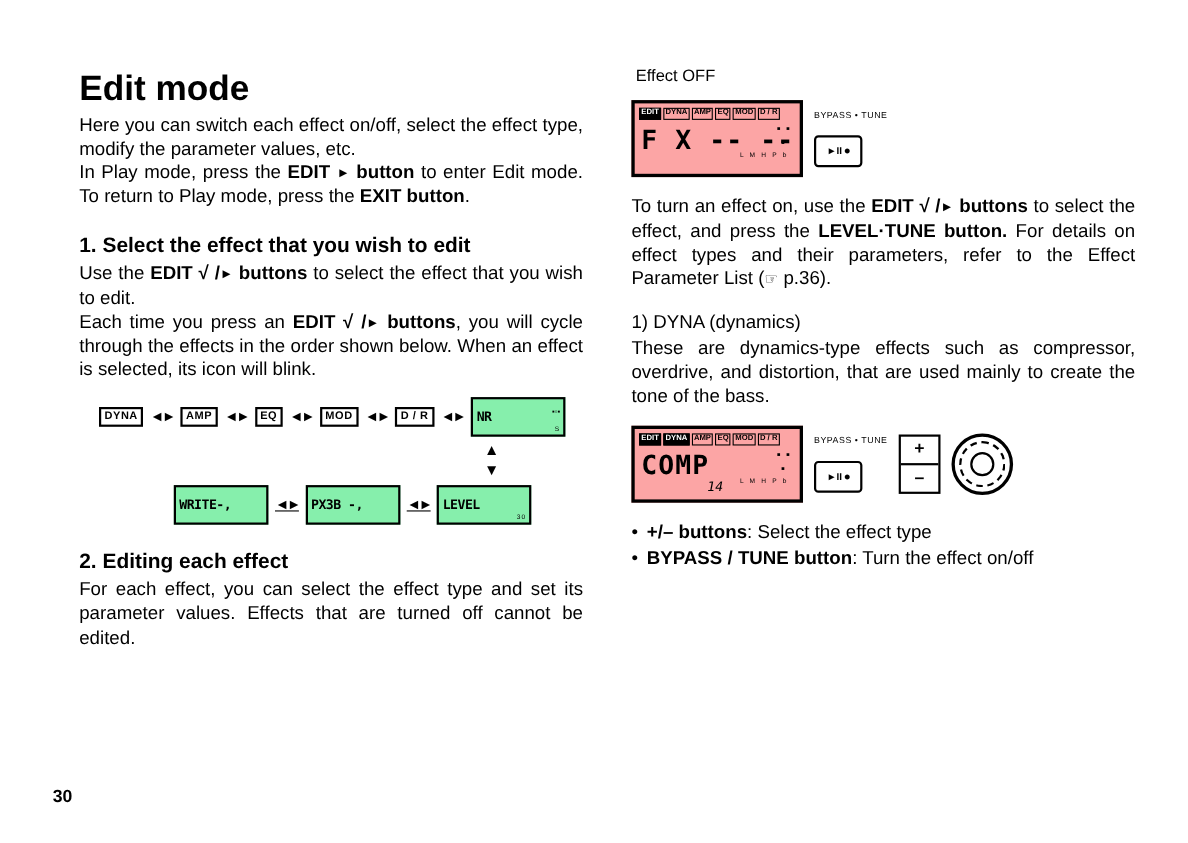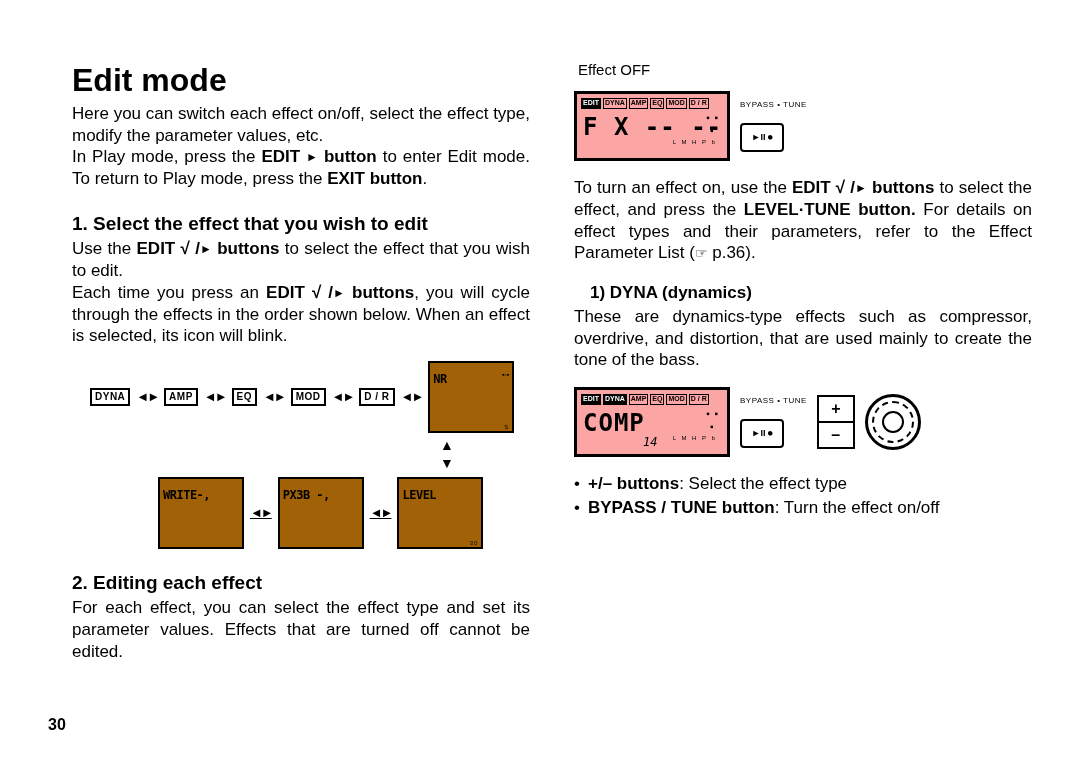--- a/index.html
+++ b/index.html
@@ -9,32 +9,32 @@
     width:1080px;
     height:766px;
     position:relative;
     box-sizing:border-box;
     padding:60px 48px 40px 72px;
   }
   .cols{display:flex;gap:44px;}
   .col{flex:1;min-width:0;font-size:17px;line-height:1.28;}
   h1{font-size:32px;font-weight:700;margin:0 0 2px 0;font-stretch:condensed;}
   h2{font-size:19px;font-weight:700;margin:22px 0 2px 0;}
-  h3{font-size:17px;font-weight:700;margin:18px 0 2px 16px;}
+  h3{font-size:17px;font-weight:400;margin:18px 0 2px 0;}
   p{margin:0;text-align:justify;}
   b{font-weight:700;}
   .pagenum{position:absolute;left:48px;bottom:32px;font-size:16px;font-weight:700;}
   .tri{display:inline-block;font-size:12px;position:relative;top:-1px;}
   
   .flow{margin:14px 0 10px 18px;font-size:10px;}
   .flow-row{display:flex;align-items:center;gap:6px;margin:4px 0;}
   .fxbox{border:2px solid #000;padding:1px 3px;font-weight:700;font-size:10px;background:#fff;letter-spacing:0.5px;}
   .dbl-arrow{font-size:13px;font-weight:700;letter-spacing:-2px;}
   .vert-arrow{font-size:14px;font-weight:700;margin-left:270px;}
-  .lcdbox{border:2px solid #000;width:78px;height:30px;padding:19px 2px;font-size:7px;line-height:1;position:relative;background:#a16207;text-align:right;}
+  .lcdbox{border:2px solid #000;width:78px;height:30px;padding:1px 2px;font-size:7px;line-height:1;position:relative;background:#86efac;text-align:right;}
   .lcdbox .big{font-family:monospace;font-weight:700;font-size:12px;position:absolute;left:3px;top:10px;letter-spacing:-0.5px;}
   .lcdbox .bar{position:absolute;right:3px;top:8px;font-size:7px;}
   .lcdbox .sub{position:absolute;right:3px;bottom:1px;font-size:6px;letter-spacing:1px;}
   
   .device-row{display:flex;align-items:center;gap:10px;margin:10px 0 16px 0;}
   .lcd-large-wrap{display:flex;flex-direction:column;align-items:flex-start;gap:2px;}
   .lcd-caption{font-size:15px;margin-left:4px;}
   .lcd-large{border:3px solid #000;width:150px;height:64px;position:relative;background:#fca5a5;}
   .lcd-large .hdr{position:absolute;top:4px;left:4px;font-size:7px;font-weight:700;display:flex;gap:2px;}
   .lcd-large .hdr span{border:1px solid #000;padding:0 1px;}

